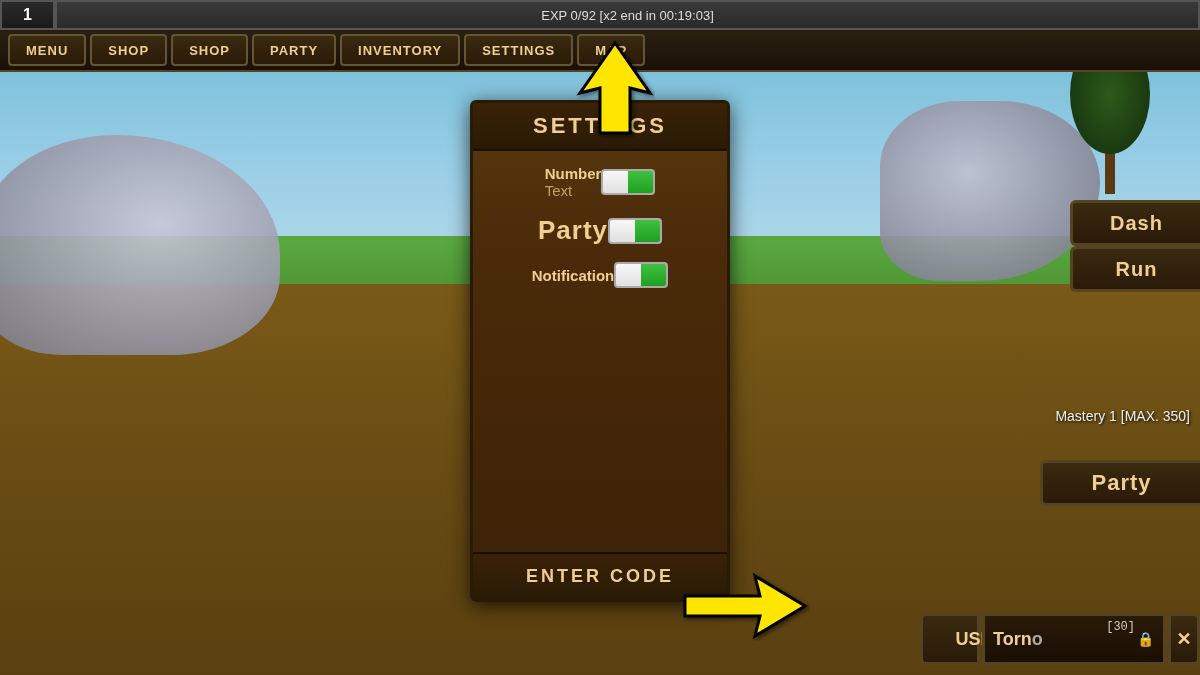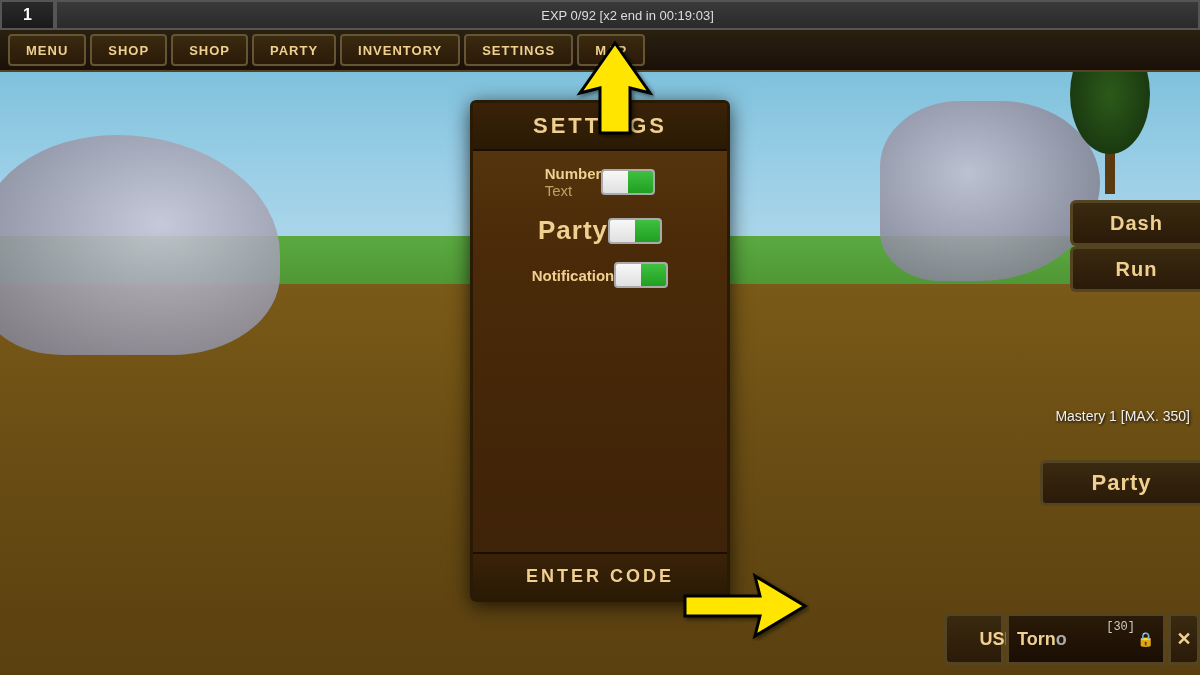--- a/index.html
+++ b/index.html
@@ -318,21 +318,21 @@
       font-size: 18px;
       font-weight: 900;
       display: flex;
       align-items: center;
       justify-content: center;
       cursor: pointer;
       padding-left: 48px;
     }
 
     .item-slot {
-      width: 160px;
+      width: 184px;
       height: 52px;
       background: linear-gradient(180deg, #2a1a08 0%, #1a0e04 100%);
       border: 3px solid #554422;
       display: flex;
       align-items: center;
       justify-content: space-between;
       padding: 0 8px;
       position: relative;
     }
     .item-slot-name {

